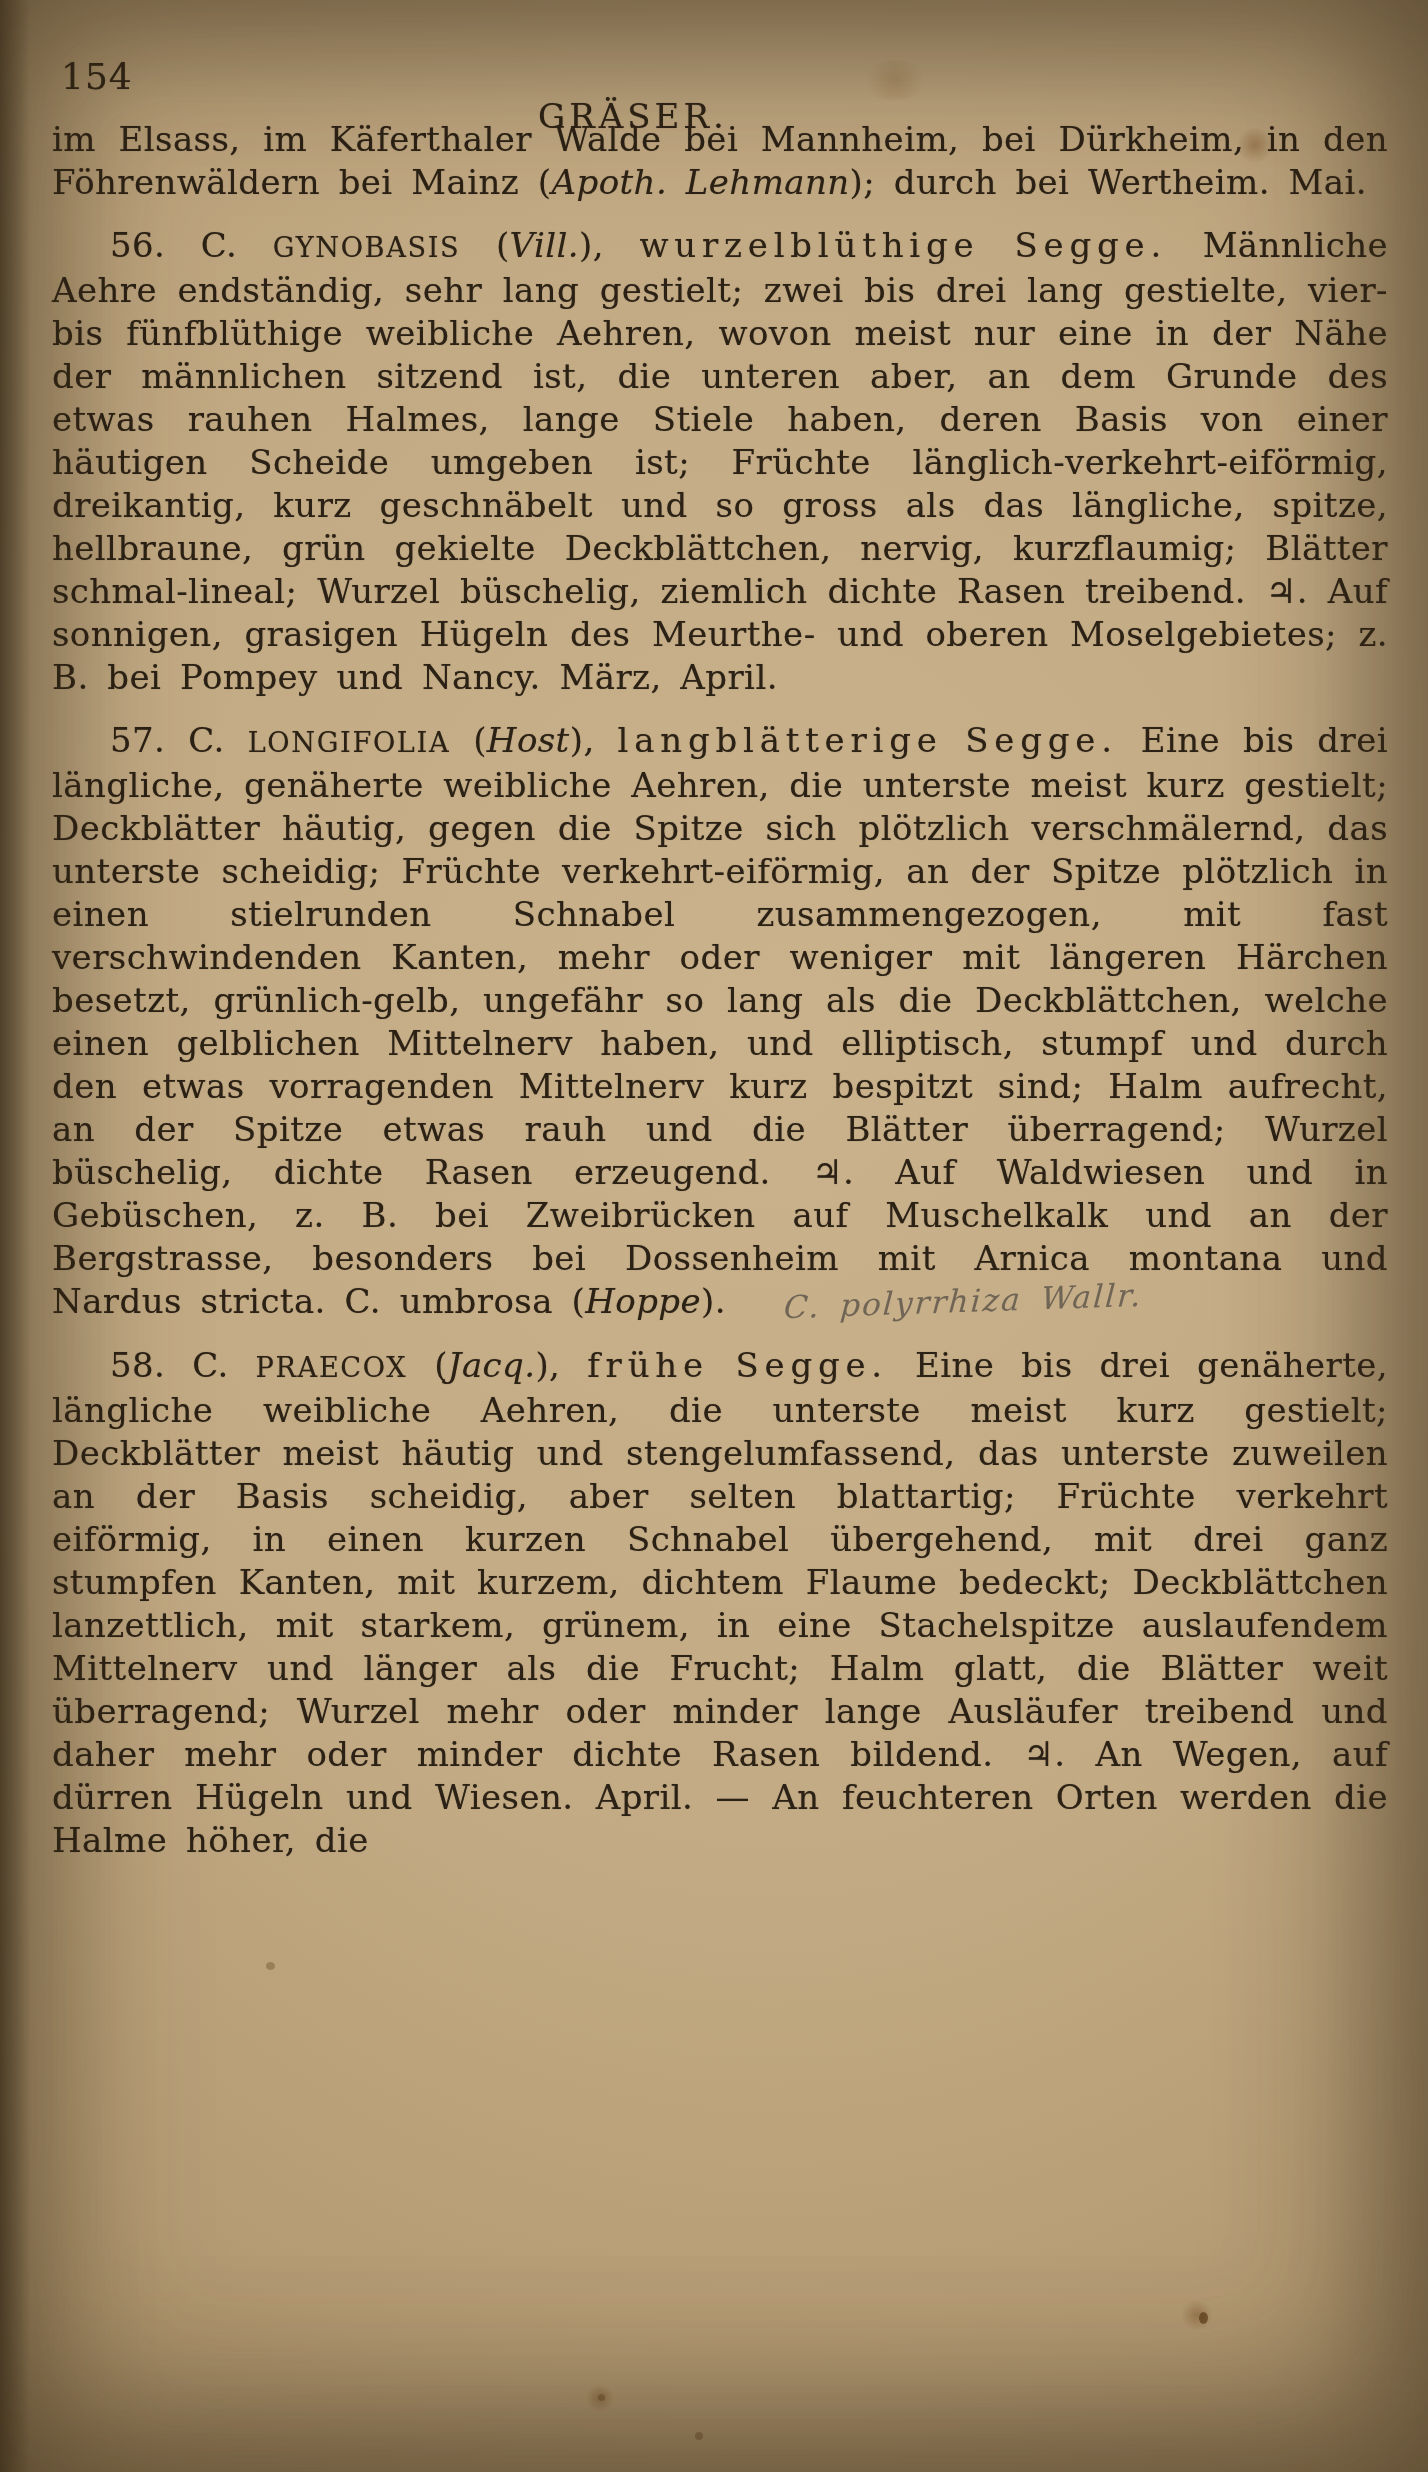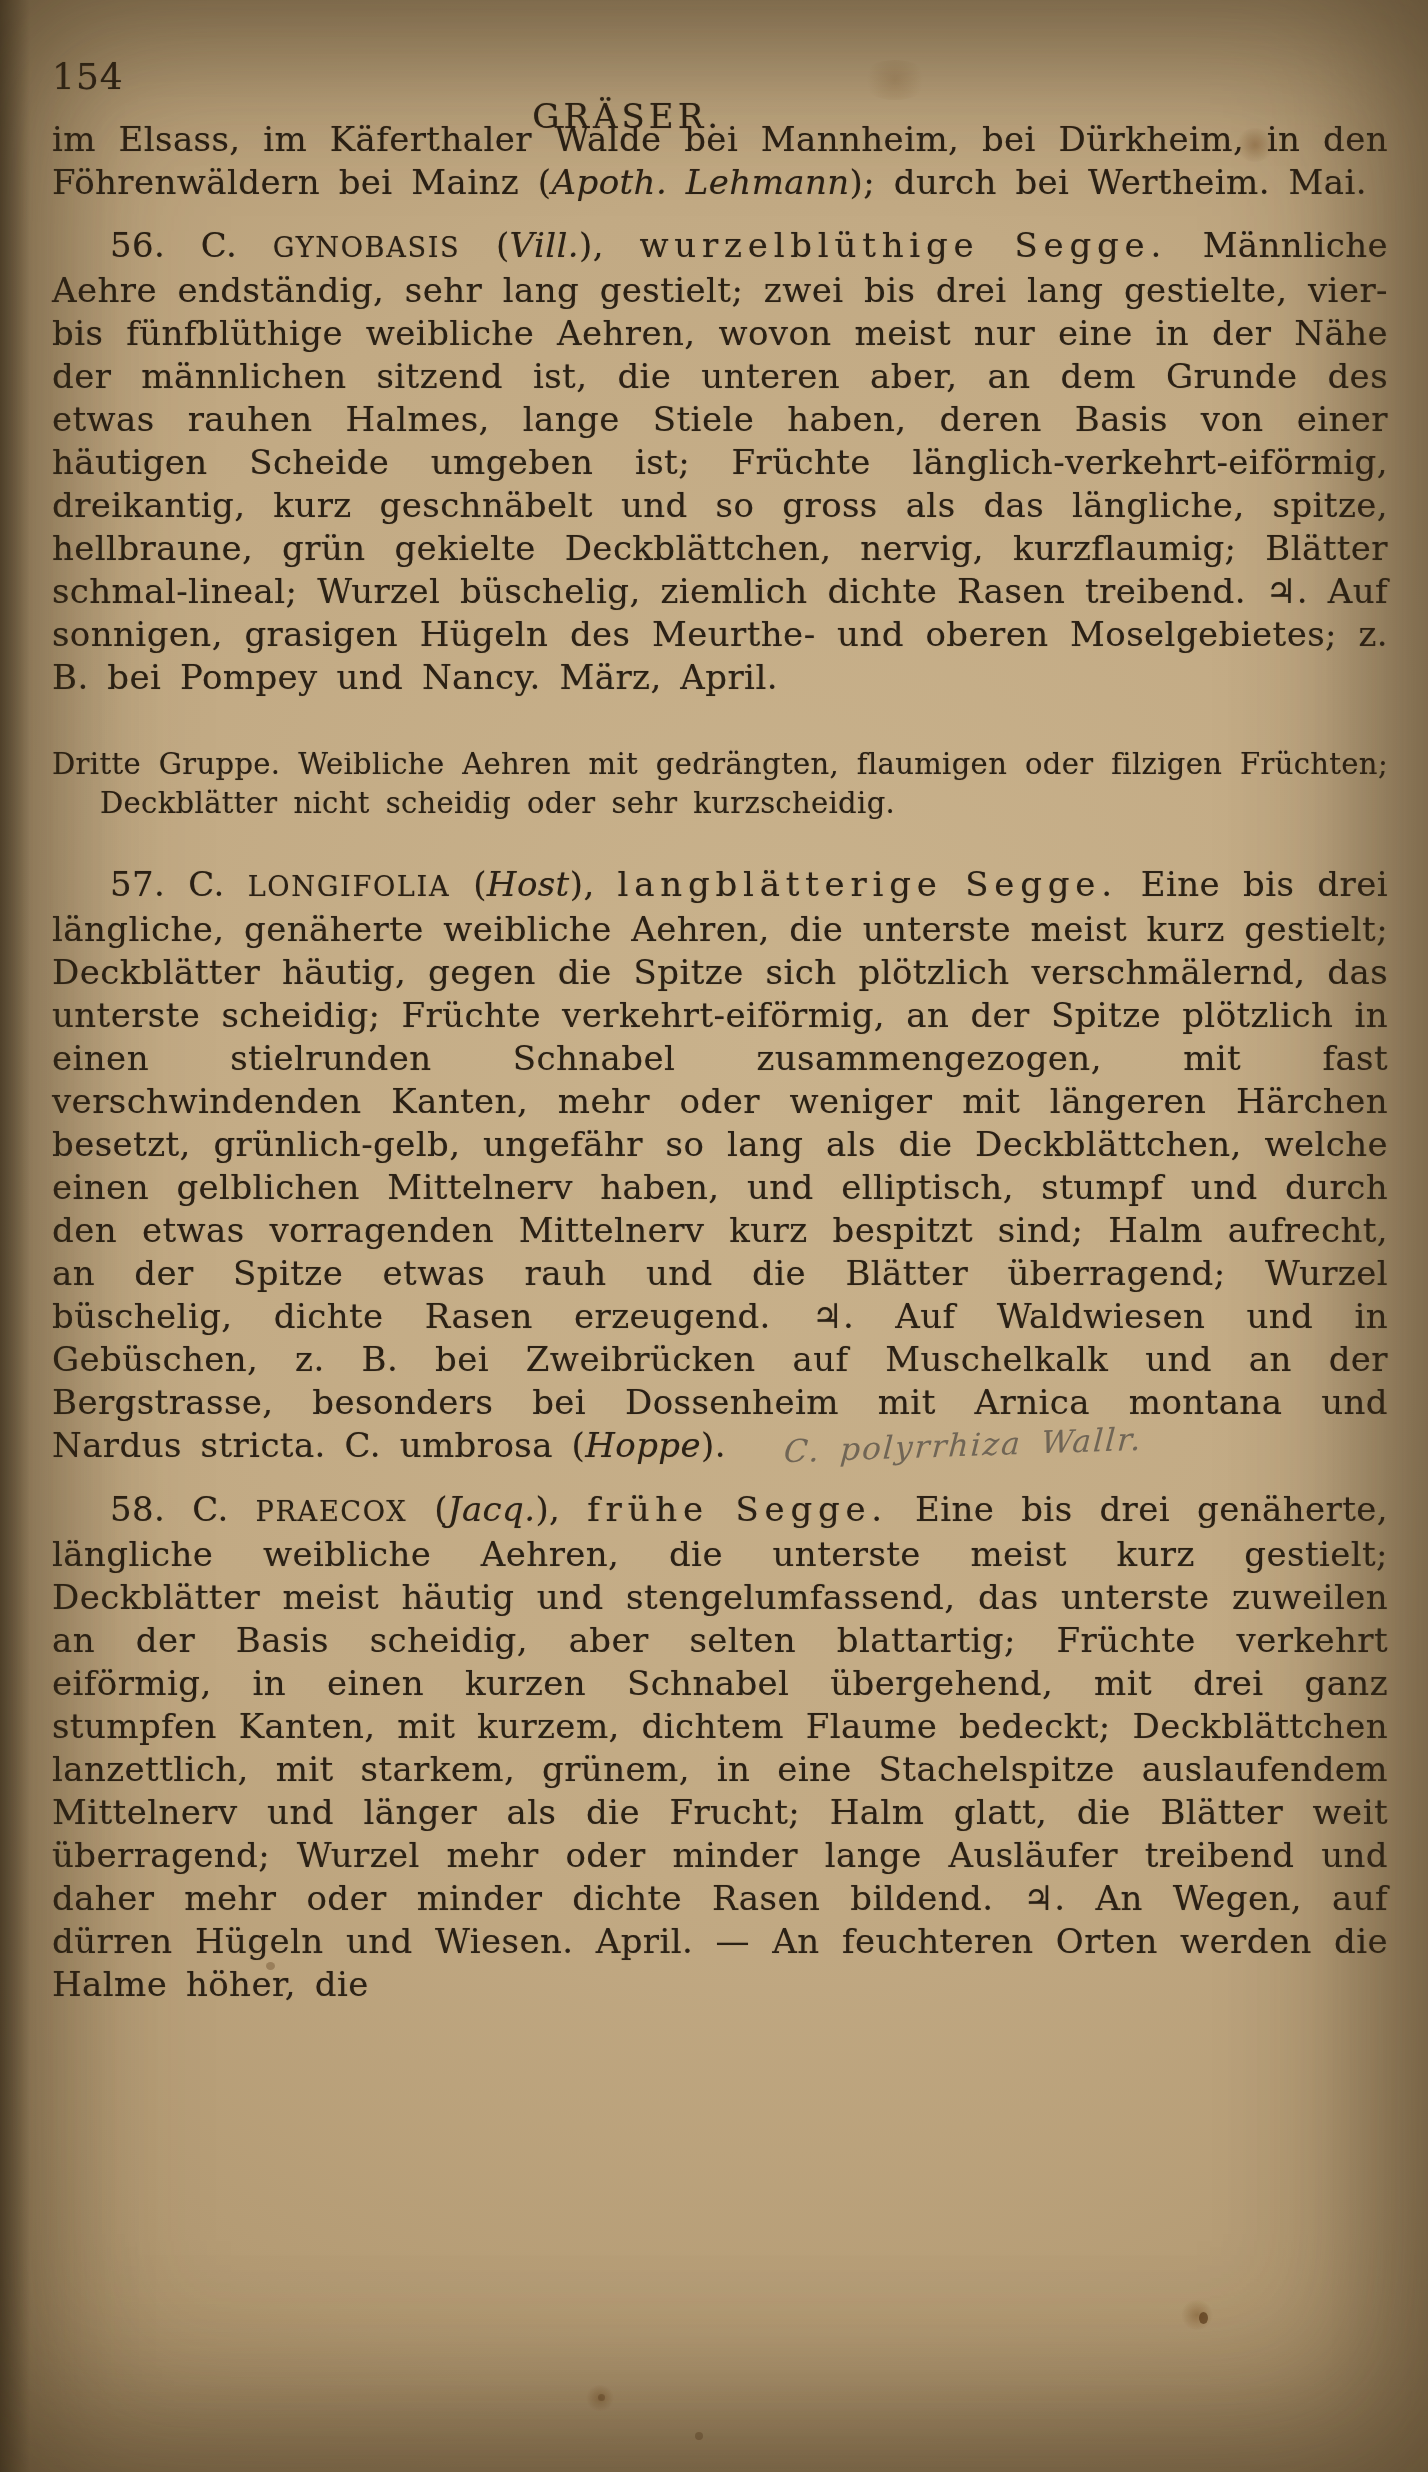--- a/index.html
+++ b/index.html
@@ -30,21 +30,21 @@
   .stain {
     position: absolute; border-radius: 50%; pointer-events: none;
     background: radial-gradient(circle, rgba(122,82,38,0.45) 0%, rgba(122,82,38,0) 70%);
   }
   .speck {
     position: absolute; border-radius: 50%; pointer-events: none;
     background: rgba(84,52,22,0.65);
   }
 
   .page-header {
-    position: absolute; top: 56px; left: 52px; right: 42px; height: 46px;
+    position: absolute; top: 56px; left: 61px; right: 42px; height: 46px;
   }
   .page-number {
     position: absolute; left: 0; top: 0;
     font-size: 36px; letter-spacing: 1px;
     text-shadow: 0 0 1px rgba(43,33,21,0.45);
   }
   .header-title {
     position: absolute; left: 36%; top: 2px;
     font-size: 34px; letter-spacing: 4px;
     text-shadow: 0 0 1px rgba(43,33,21,0.45);
@@ -94,21 +94,20 @@
 <div class="edge-left"></div>
 
 <div class="page-header">
   <span class="page-number">154</span>
   <span class="header-title">GRÄSER.</span>
 </div>
 
 <div class="text-area">
     <div class="block para"><span class="seg-r">im Elsass, im Käferthaler Walde bei Mannheim, bei Dürkheim, in den Föhrenwäldern bei Mainz (</span><span class="seg-i">Apoth. Lehmann</span><span class="seg-r">); durch bei Wertheim. Mai.</span></div>
     <div class="block para indent"><span class="seg-r">56. C. </span><span class="seg-sc">Gynobasis</span><span class="seg-r"> (</span><span class="seg-i">Vill.</span><span class="seg-r">), </span><span class="seg-sp">wurzelblüthige Segge.</span><span class="seg-r"> Männliche Aehre endständig, sehr lang gestielt; zwei bis drei lang gestielte, vier- bis fünfblüthige weibliche Aehren, wovon meist nur eine in der Nähe der männlichen sitzend ist, die unteren aber, an dem Grunde des etwas rauhen Halmes, lange Stiele haben, deren Basis von einer häutigen Scheide umgeben ist; Früchte länglich-verkehrt-eiförmig, dreikantig, kurz geschnäbelt und so gross als das längliche, spitze, hellbraune, grün gekielte Deckblättchen, nervig, kurzflaumig; Blätter schmal-lineal; Wurzel büschelig, ziemlich dichte Rasen treibend. ♃. Auf sonnigen, grasigen Hügeln des Meurthe- und oberen Moselgebietes; z. B. bei Pompey und Nancy. März, April.</span></div>
-    <div class="block group"><span class="seg-r">Dritte Gruppe. Weibliche Aehren mit gedrängten, flaumigen oder filzigen Früchten; Deckblätter nicht scheidig oder sehr kurzscheidig.</span></div>
     <div class="block para indent"><span class="seg-r">57. C. </span><span class="seg-sc">Longifolia</span><span class="seg-r"> (</span><span class="seg-i">Host</span><span class="seg-r">), </span><span class="seg-sp">langblätterige Segge.</span><span class="seg-r"> Eine bis drei längliche, genäherte weibliche Aehren, die unterste meist kurz gestielt; Deckblätter häutig, gegen die Spitze sich plötzlich verschmälernd, das unterste scheidig; Früchte verkehrt-eiförmig, an der Spitze plötzlich in einen stielrunden Schnabel zusammengezogen, mit fast verschwindenden Kanten, mehr oder weniger mit längeren Härchen besetzt, grünlich-gelb, ungefähr so lang als die Deckblättchen, welche einen gelblichen Mittelnerv haben, und elliptisch, stumpf und durch den etwas vorragenden Mittelnerv kurz bespitzt sind; Halm aufrecht, an der Spitze etwas rauh und die Blätter überragend; Wurzel büschelig, dichte Rasen erzeugend. ♃. Auf Waldwiesen und in Gebüschen, z. B. bei Zweibrücken auf Muschelkalk und an der Bergstrasse, besonders bei Dossenheim mit Arnica montana und Nardus stricta. C. umbrosa (</span><span class="seg-i">Hoppe</span><span class="seg-r">).</span><span class="seg-hw"> C. polyrrhiza Wallr.</span></div>
     <div class="block para indent"><span class="seg-r">58. C. </span><span class="seg-sc">Praecox</span><span class="seg-r"> (</span><span class="seg-i">Jacq.</span><span class="seg-r">), </span><span class="seg-sp">frühe Segge.</span><span class="seg-r"> Eine bis drei genäherte, längliche weibliche Aehren, die unterste meist kurz gestielt; Deckblätter meist häutig und stengelumfassend, das unterste zuweilen an der Basis scheidig, aber selten blattartig; Früchte verkehrt eiförmig, in einen kurzen Schnabel übergehend, mit drei ganz stumpfen Kanten, mit kurzem, dichtem Flaume bedeckt; Deckblättchen lanzettlich, mit starkem, grünem, in eine Stachelspitze auslaufendem Mittelnerv und länger als die Frucht; Halm glatt, die Blätter weit überragend; Wurzel mehr oder minder lange Ausläufer treibend und daher mehr oder minder dichte Rasen bildend. ♃. An Wegen, auf dürren Hügeln und Wiesen. April. — An feuchteren Orten werden die Halme höher, die</span></div>
   </div>
 
 <div class="stain" style="left:1180px; top:2300px; width:34px; height:30px;"></div>
 <div class="speck" style="left:1199px; top:2312px; width:9px; height:12px;"></div>
 <div class="stain" style="left:585px; top:2385px; width:30px; height:26px;"></div>
 <div class="speck" style="left:598px; top:2394px; width:7px; height:7px; opacity:.5;"></div>
 <div class="speck" style="left:695px; top:2432px; width:8px; height:8px; opacity:.55;"></div>
 <div class="stain" style="left:1235px; top:128px; width:40px; height:34px;"></div>

